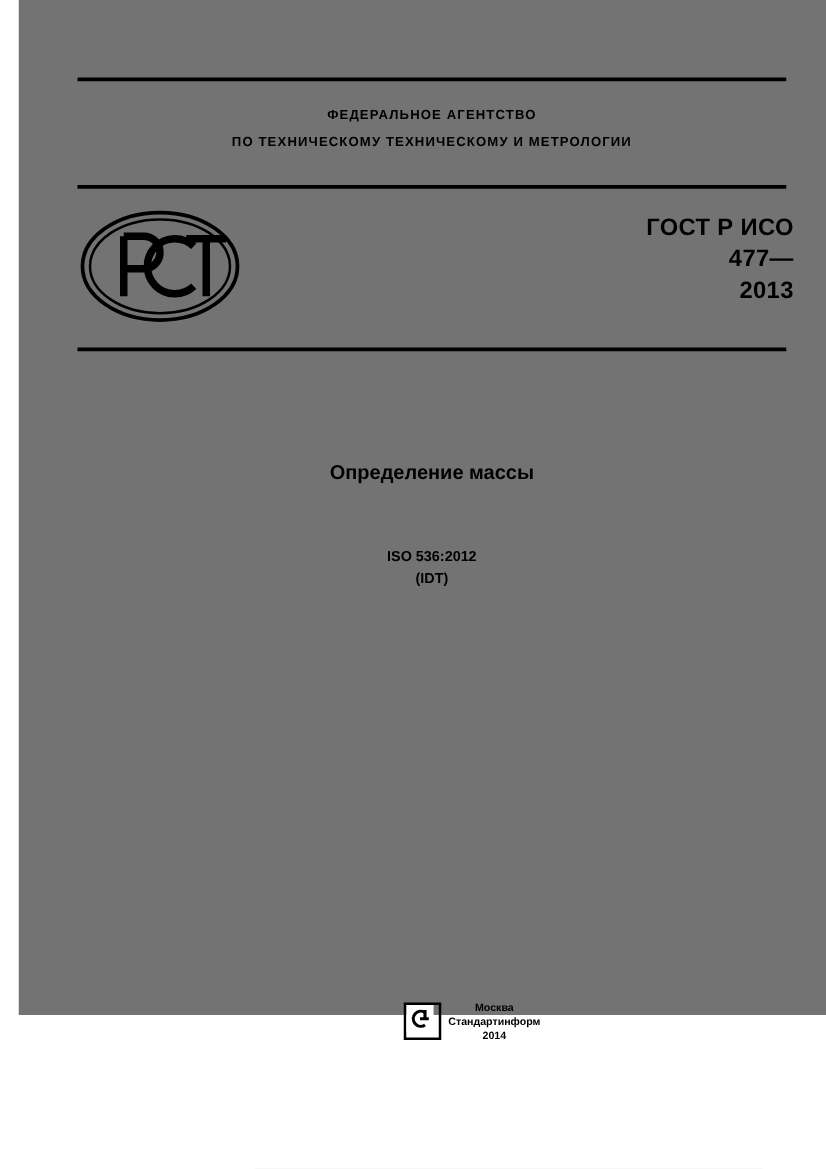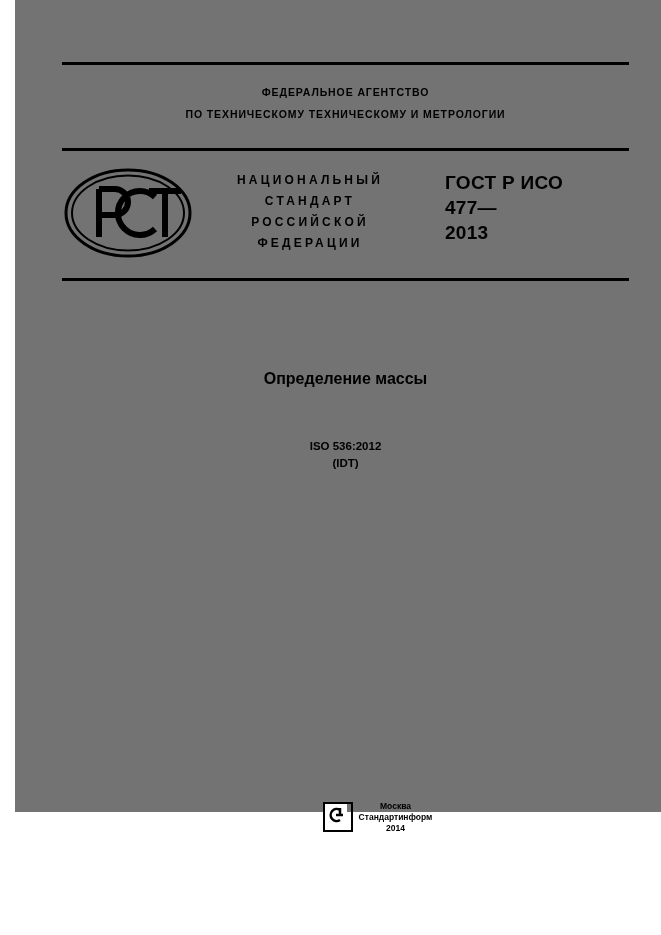--- a/index.html
+++ b/index.html
@@ -88,20 +88,21 @@
 
   .gost-code {
     position: absolute;
     left: 430px;
     top: 170px;
     width: 190px;
     font-size: 19px;
     font-weight: 700;
     line-height: 25px;
     letter-spacing: 0.3px;
+    text-align: right;
   }
   .gost-code .c1 { white-space: nowrap; }
 
   
   .doc-title {
     position: absolute;
     left: 0;
     top: 335px;
     width: 661px;
     text-align: center;
@@ -188,26 +189,20 @@
       <path d="M36 22 L36 70" stroke="#000" stroke-width="6" fill="none"></path>
       <path d="M36 22 L52 22 A13 13 0 0 1 52 48 L36 48" stroke="#000" stroke-width="6" fill="none"></path>
 
       <path d="M92 30 A22 22 0 1 0 92 62" stroke="#000" stroke-width="6" fill="none"></path>
 
       <path d="M86 24 L118 24" stroke="#000" stroke-width="6" fill="none"></path>
       <path d="M102 24 L102 70" stroke="#000" stroke-width="6" fill="none"></path>
     </svg>
   </div>
 
-  <div class="std-title">
-    <div>НАЦИОНАЛЬНЫЙ</div>
-    <div>СТАНДАРТ</div>
-    <div>РОССИЙСКОЙ</div>
-    <div>ФЕДЕРАЦИИ</div>
-  </div>
 
   <div class="gost-code">
     <div class="c1">ГОСТ Р ИСО</div>
     <div>477—</div>
     <div>2013</div>
   </div>
 
   <div class="rule rule-bot"></div>
 
   <div class="doc-subtitle">Определение массы</div>

